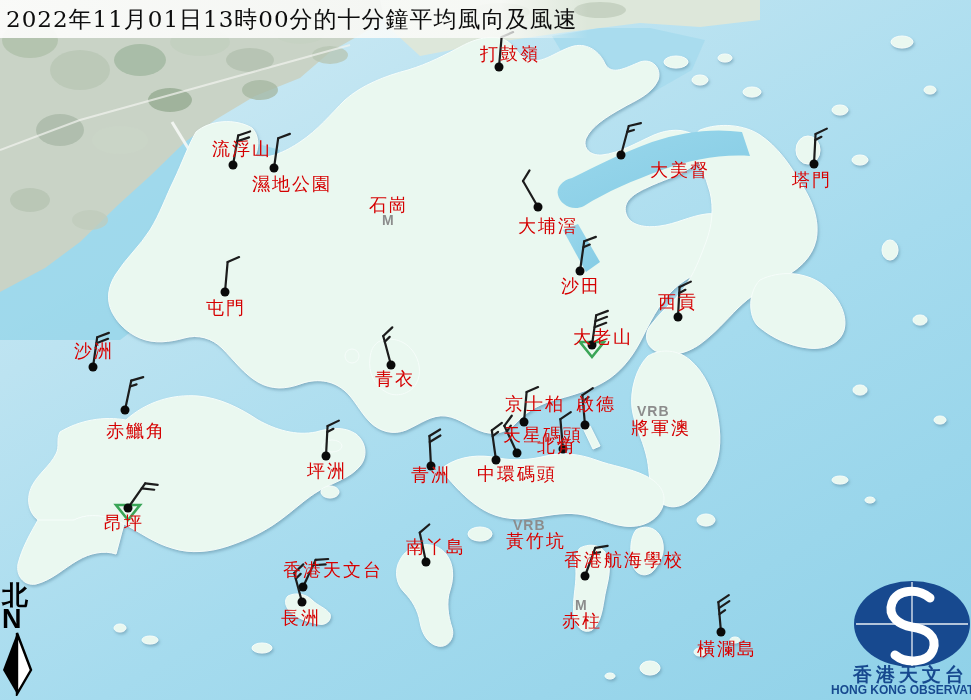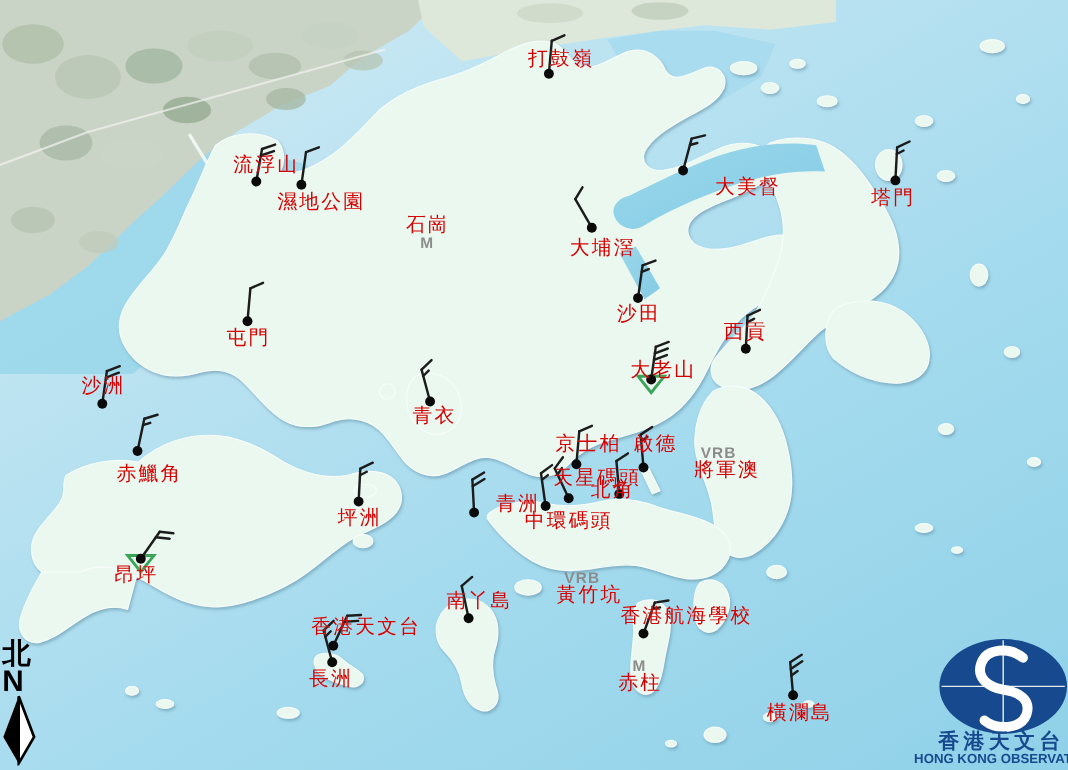--- a/index.html
+++ b/index.html
@@ -360,38 +360,39 @@
 
   <div class="compass">
     <span class="cjk">北</span>
     <span class="en">N</span>
     <svg width="34" height="64" style="position:static;display:block;margin-top:1px;">
       <polygon points="15,1 1,38 15,62" fill="#000"></polygon>
       <polygon points="15,1 29,38 15,62" fill="#fff" stroke="#000" stroke-width="2.4"></polygon>
     </svg>
   </div>
 
+  <div class="map-title">2022年11月01日13時00分的十分鐘平均風向及風速</div>
 
   <div id="labels">
       <div class="st-label" style="left: 480px; top: 45px;">打鼓嶺</div>
-      <div class="st-label" style="left: 212px; top: 141px;">流浮山</div>
+      <div class="st-label" style="left: 212px; top: 141px; font-family: Liberation Mono, monospace;">流浮山</div>
       <div class="st-label" style="left: 252px; top: 175px;">濕地公園</div>
       <div class="st-label" style="left: 369px; top: 196px;">石崗</div>
       <div class="marker-label" style="left: 382px; top: 213px;">M</div>
       <div class="st-label" style="left: 518px; top: 217px;">大埔滘</div>
       <div class="st-label" style="left: 602px; top: 161px; margin-left: 48px;">大美督</div>
       <div class="st-label" style="left: 792px; top: 171px;">塔門</div>
       <div class="st-label" style="left: 561px; top: 277px;">沙田</div>
       <div class="st-label" style="left: 658px; top: 293px;">西貢</div>
       <div class="st-label" style="left: 573px; top: 328px;">大老山</div>
       <div class="st-label" style="left: 206px; top: 299px; text-align: center;">屯門</div>
       <div class="st-label" style="left: 74px; top: 342px;">沙洲</div>
       <div class="st-label" style="left: 106px; top: 422px;">赤鱲角</div>
       <div class="st-label" style="left: 375px; top: 370px;">青衣</div>
-      <div class="st-label" style="left: 411px; top: 450px; margin-left: 40px;">青洲</div>
+      <div class="st-label" style="left: 411px; top: 466px;">青洲</div>
       <div class="st-label" style="left: 505px; top: 395px;">京士柏</div>
       <div class="st-label" style="left: 576px; top: 395px;">啟德</div>
       <div class="st-label" style="left: 503px; top: 426px;">天星碼頭</div>
       <div class="st-label" style="left: 477px; top: 465px;">中環碼頭</div>
       <div class="st-label" style="left: 537px; top: 437px;">北角</div>
       <div class="st-label" style="left: 631px; top: 419px;">將軍澳</div>
       <div class="marker-label" style="left: 637px; top: 404px;">VRB</div>
       <div class="st-label" style="left: 104px; top: 514px;">昂坪</div>
       <div class="st-label" style="left: 307px; top: 462px;">坪洲</div>
       <div class="st-label" style="left: 406px; top: 538px;">南丫島</div>

